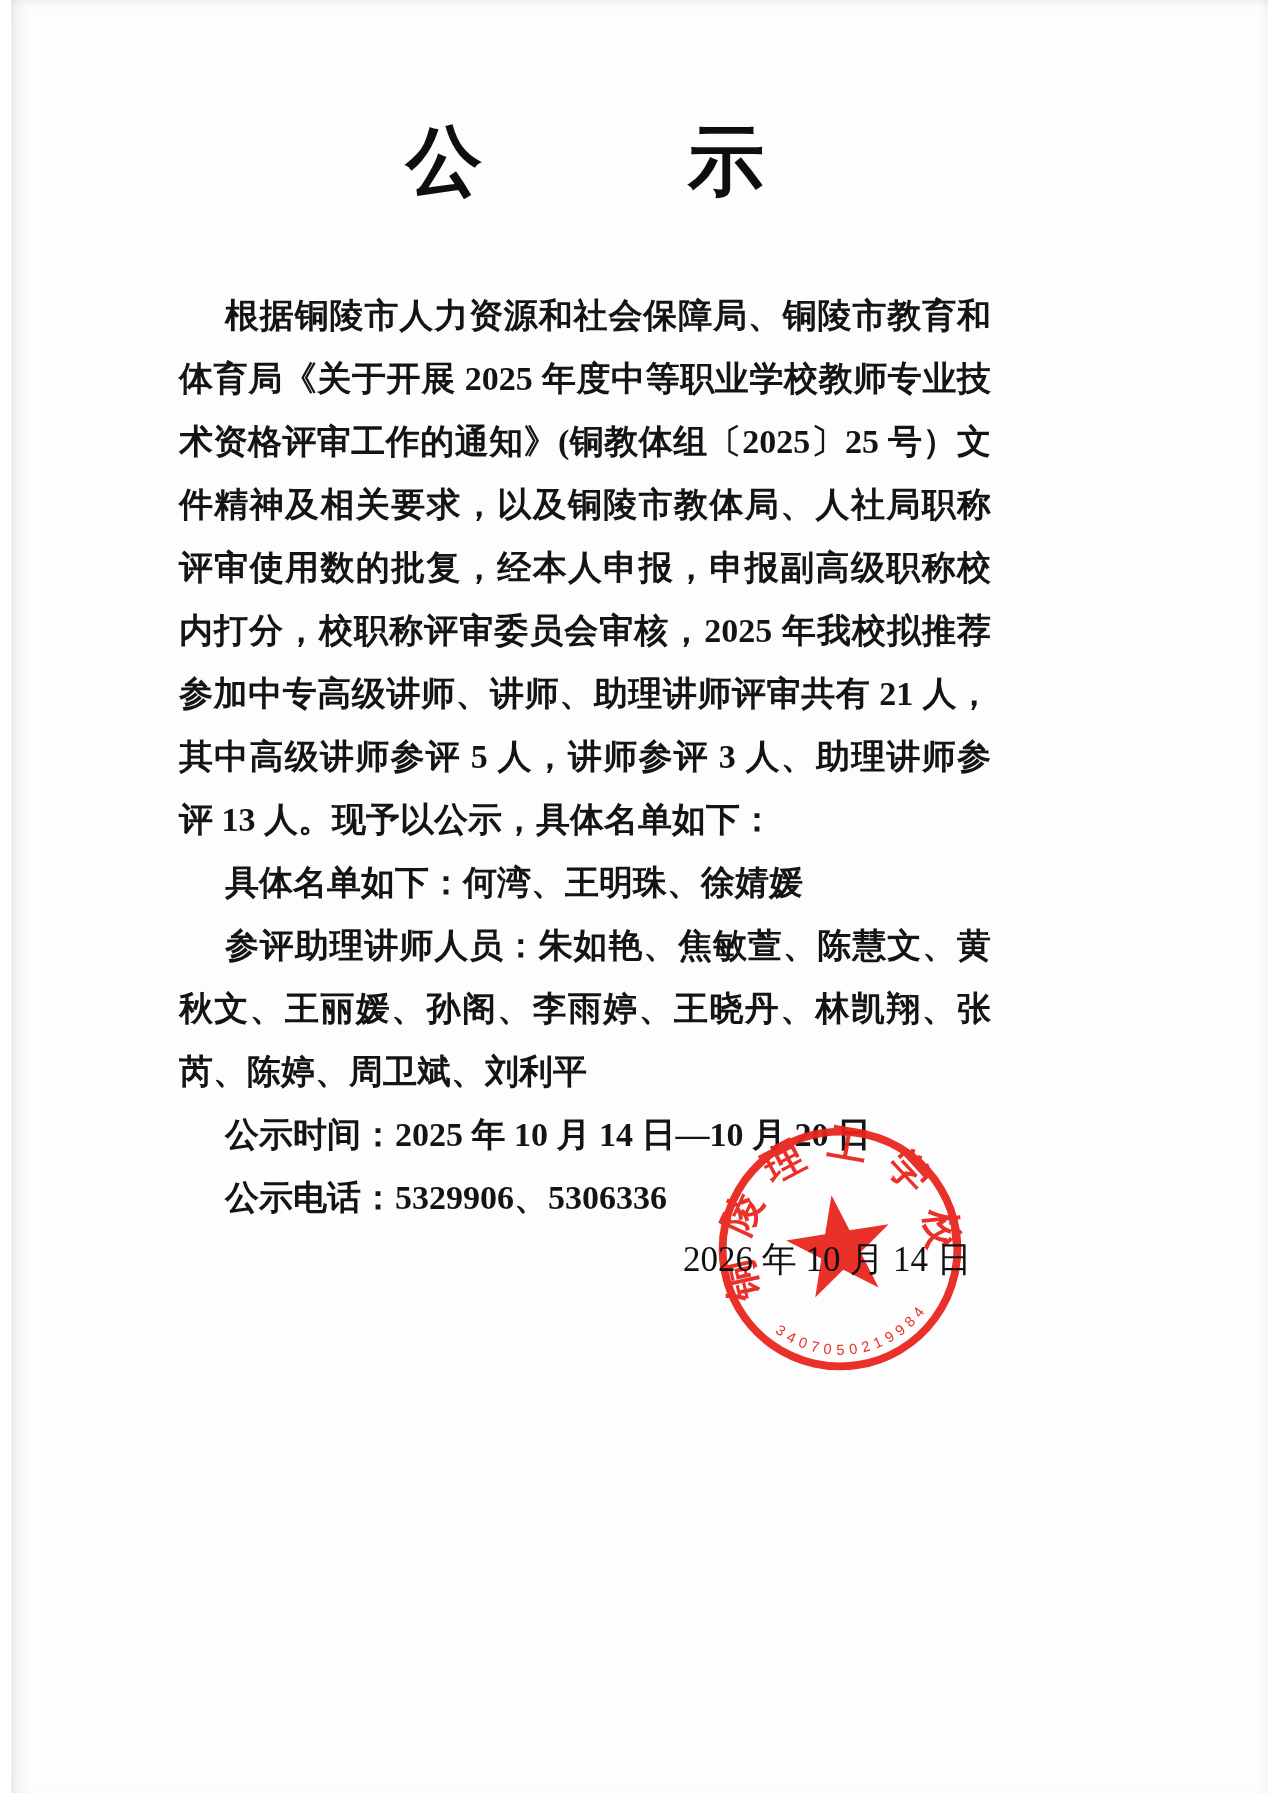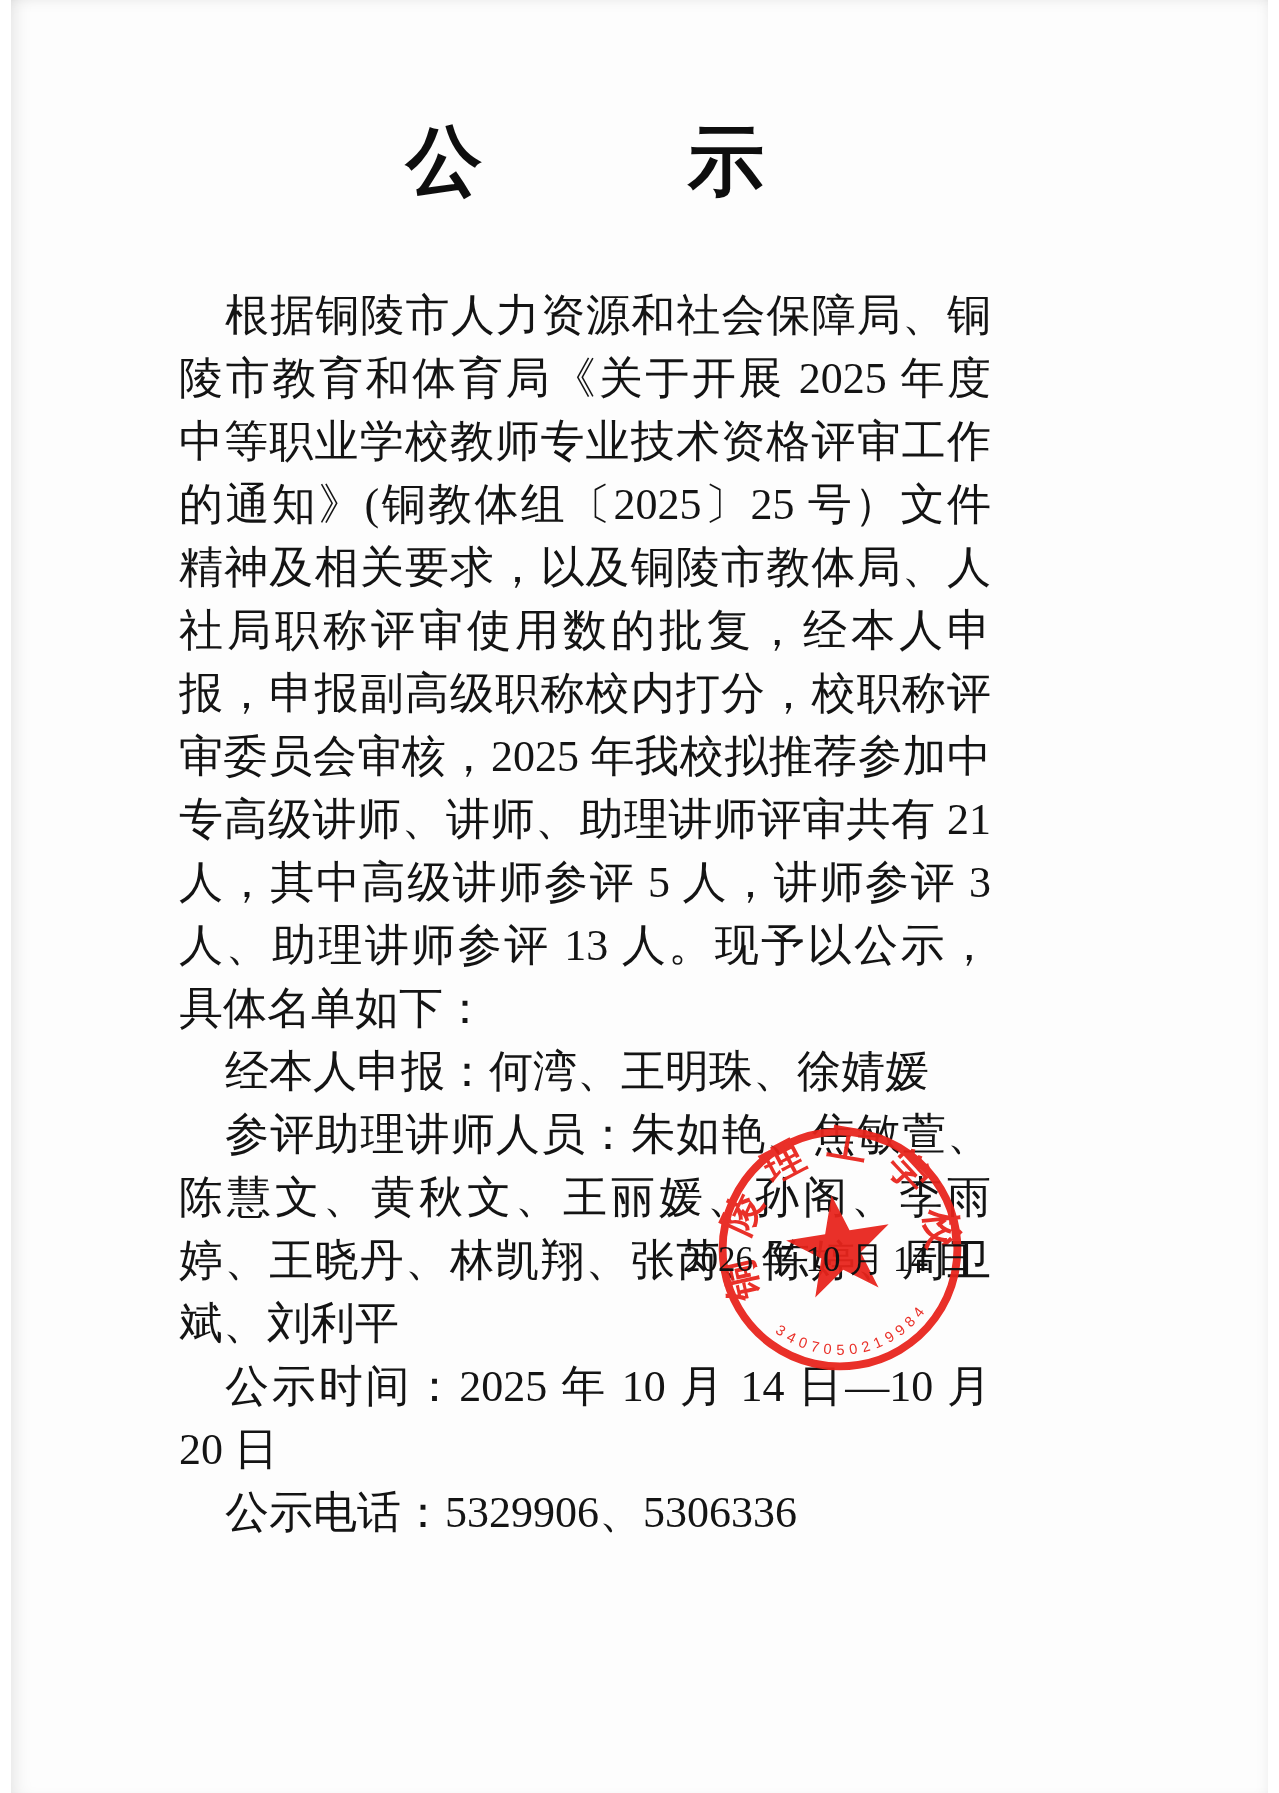--- a/index.html
+++ b/index.html
@@ -31,24 +31,25 @@
     color: #0e0e0e;
     letter-spacing: 0;
   }
   .title-char { display: inline-block; }
   .title-char + .title-char { margin-left: 206px; }
 
   .doc-body {
     margin-top: 82px;
     margin-left: 168px;
     width: 812px;
-    font-size: 44px;
+    font-size: 34px;
     line-height: 63px;
     text-align: justify;
     color: #141414;
+    font-weight: bold;
   }
   .para { text-indent: 46px; }
 
   .date-line {
     position: absolute;
     left: 672px;
     top: 1236px;
     font-size: 35px;
     color: #101010;
     z-index: 3;
@@ -89,21 +90,21 @@
 <body>
 
 <div class="page">
 
   <div class="title-row">
     <span class="title-char">公</span><span class="title-char">示</span>
   </div>
 
   <div class="doc-body">
     <p class="para">根据铜陵市人力资源和社会保障局、铜陵市教育和体育局《关于开展 2025 年度中等职业学校教师专业技术资格评审工作的通知》(铜教体组〔2025〕25 号）文件精神及相关要求，以及铜陵市教体局、人社局职称评审使用数的批复，经本人申报，申报副高级职称校内打分，校职称评审委员会审核，2025 年我校拟推荐参加中专高级讲师、讲师、助理讲师评审共有 21 人，其中高级讲师参评 5 人，讲师参评 3 人、助理讲师参评 13 人。现予以公示，具体名单如下：</p>
-    <p class="para">经本人申报：何湾、王明珠、徐婧媛</p>
+    <p class="para">具体名单如下：何湾、王明珠、徐婧媛</p>
     <p class="para">参评助理讲师人员：朱如艳、焦敏萱、陈慧文、黄秋文、王丽媛、孙阁、李雨婷、王晓丹、林凯翔、张芮、陈婷、周卫斌、刘利平</p>
     <p class="para">公示时间：2025 年 10 月 14 日—10 月 20 日</p>
     <p class="para">公示电话：5329906、5306336</p>
   </div>
 
   <div class="date-line">2026 年 10 月 14 日</div>
 
   <svg class="seal" viewBox="0 0 250 250" aria-hidden="true">
     <circle class="seal-ring" cx="125" cy="125" r="112"></circle>
     <path class="seal-star" d="M125,73 L136.8,108.8 L174.5,108.9 L144,131.2 L155.6,167.1 L125,145 L94.4,167.1 L106,131.2 L75.5,108.9 L113.2,108.8 Z"></path>

